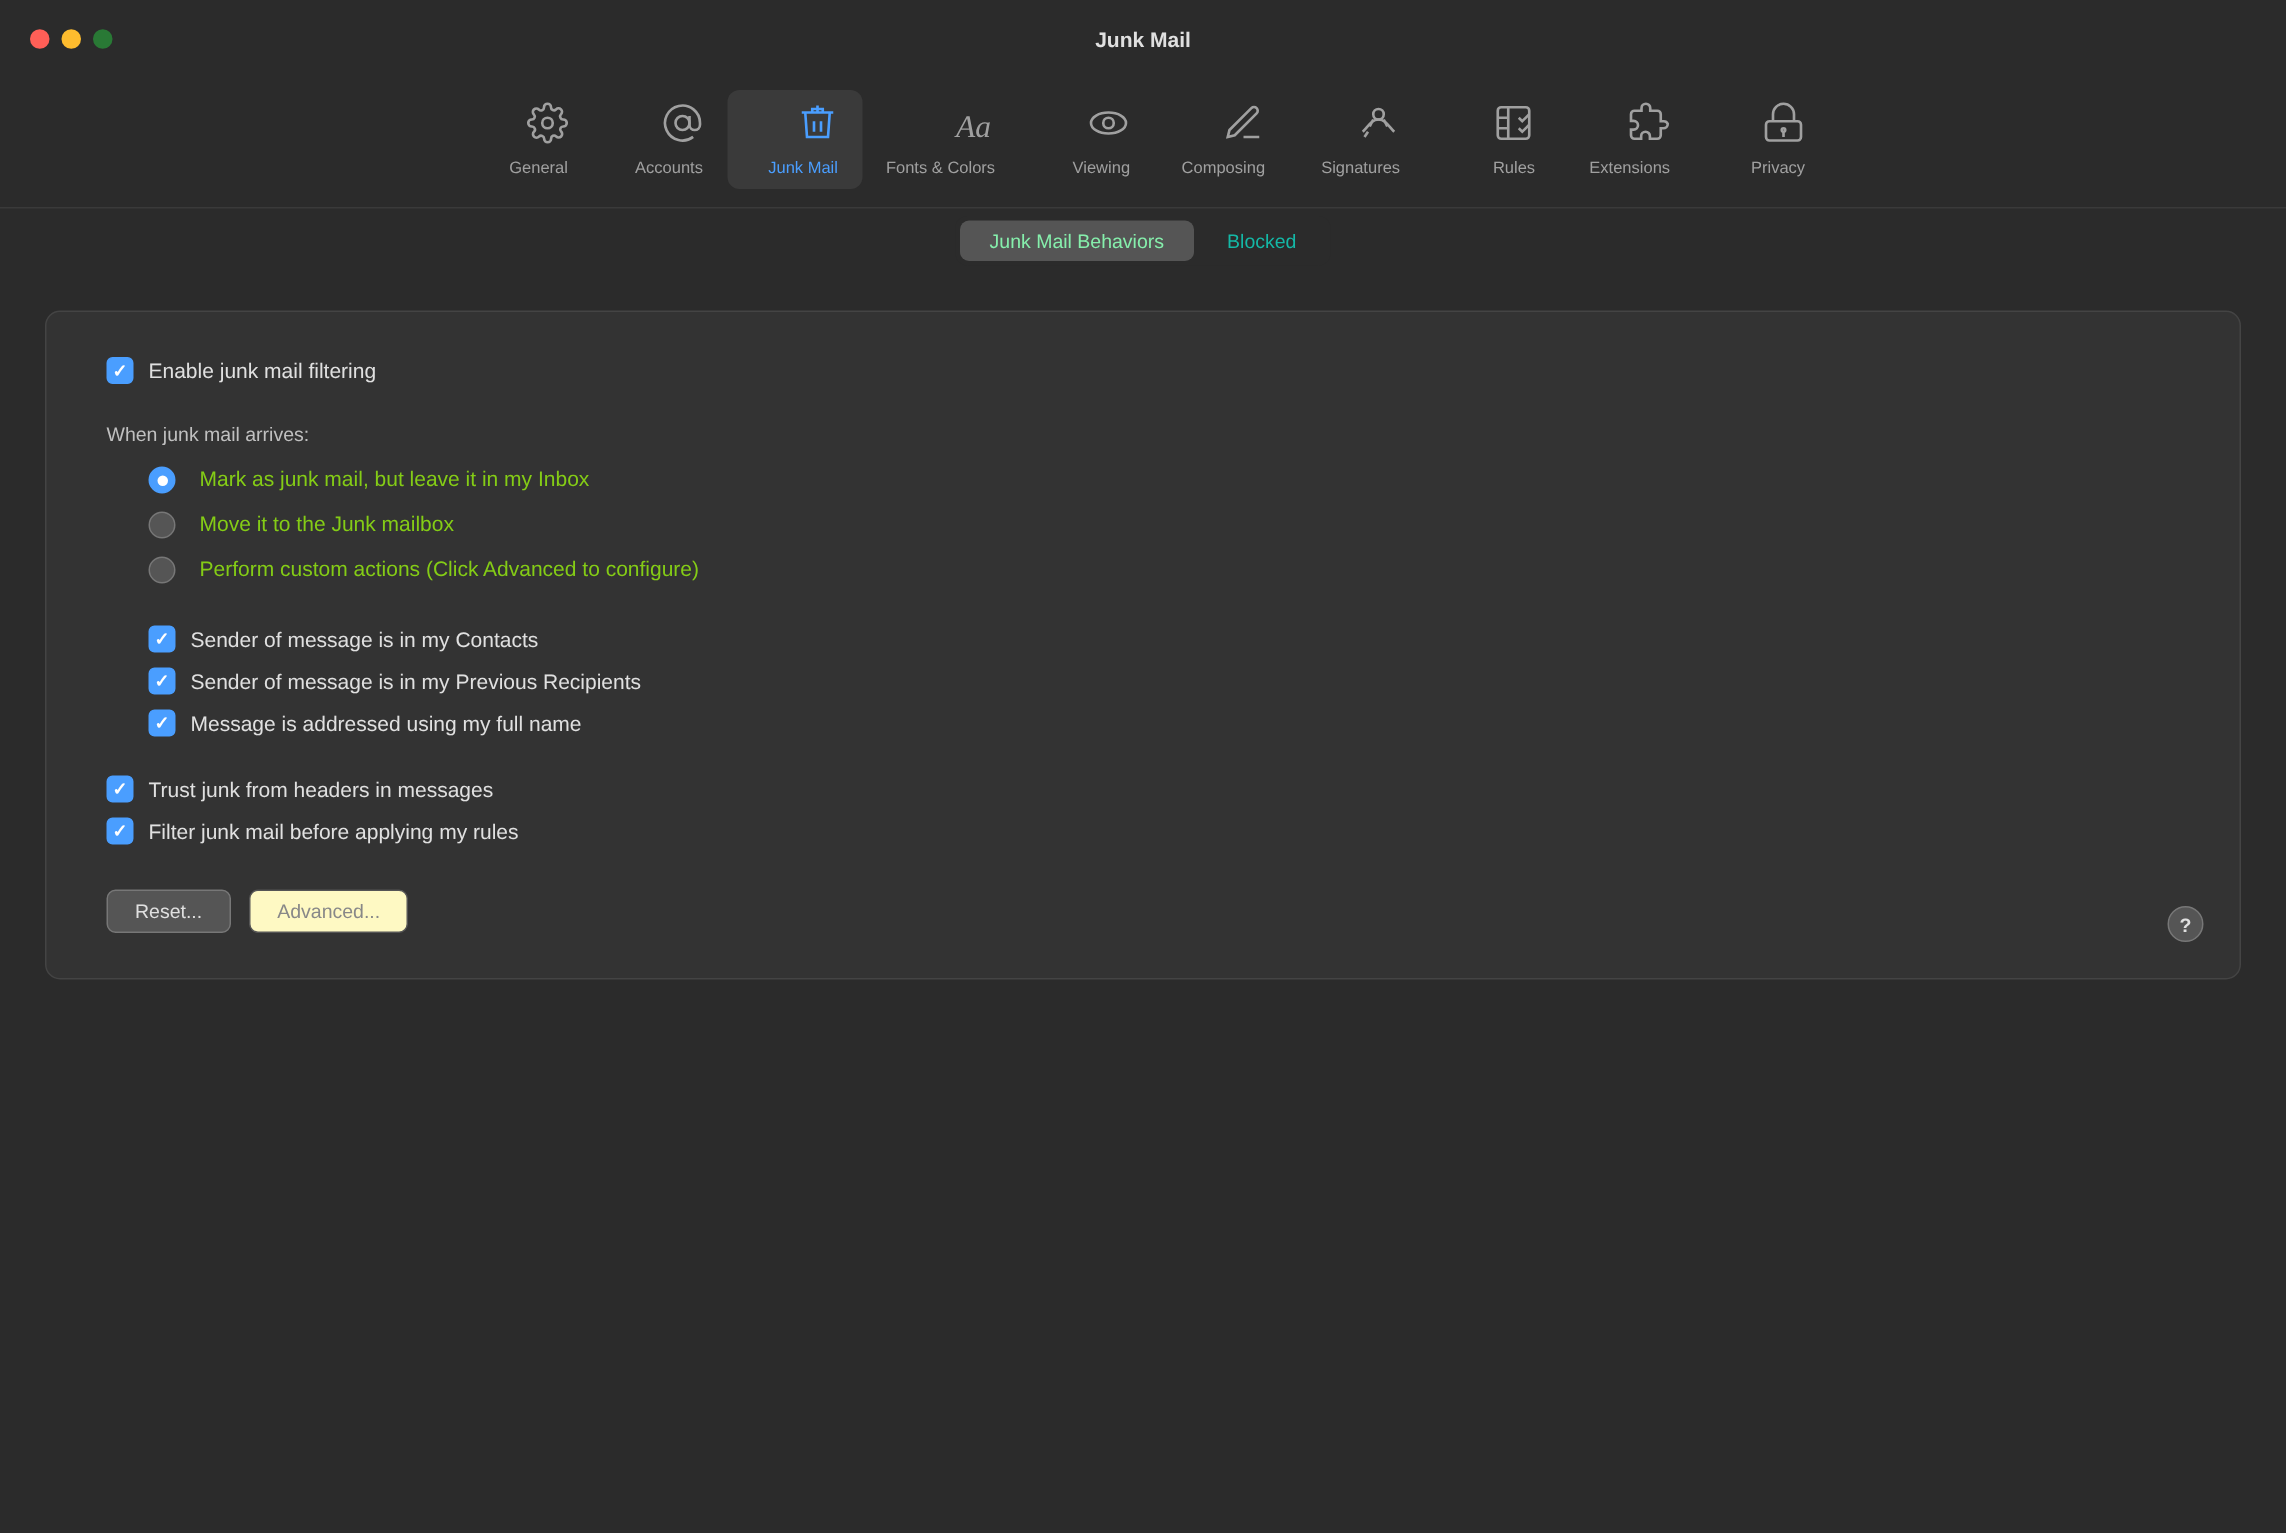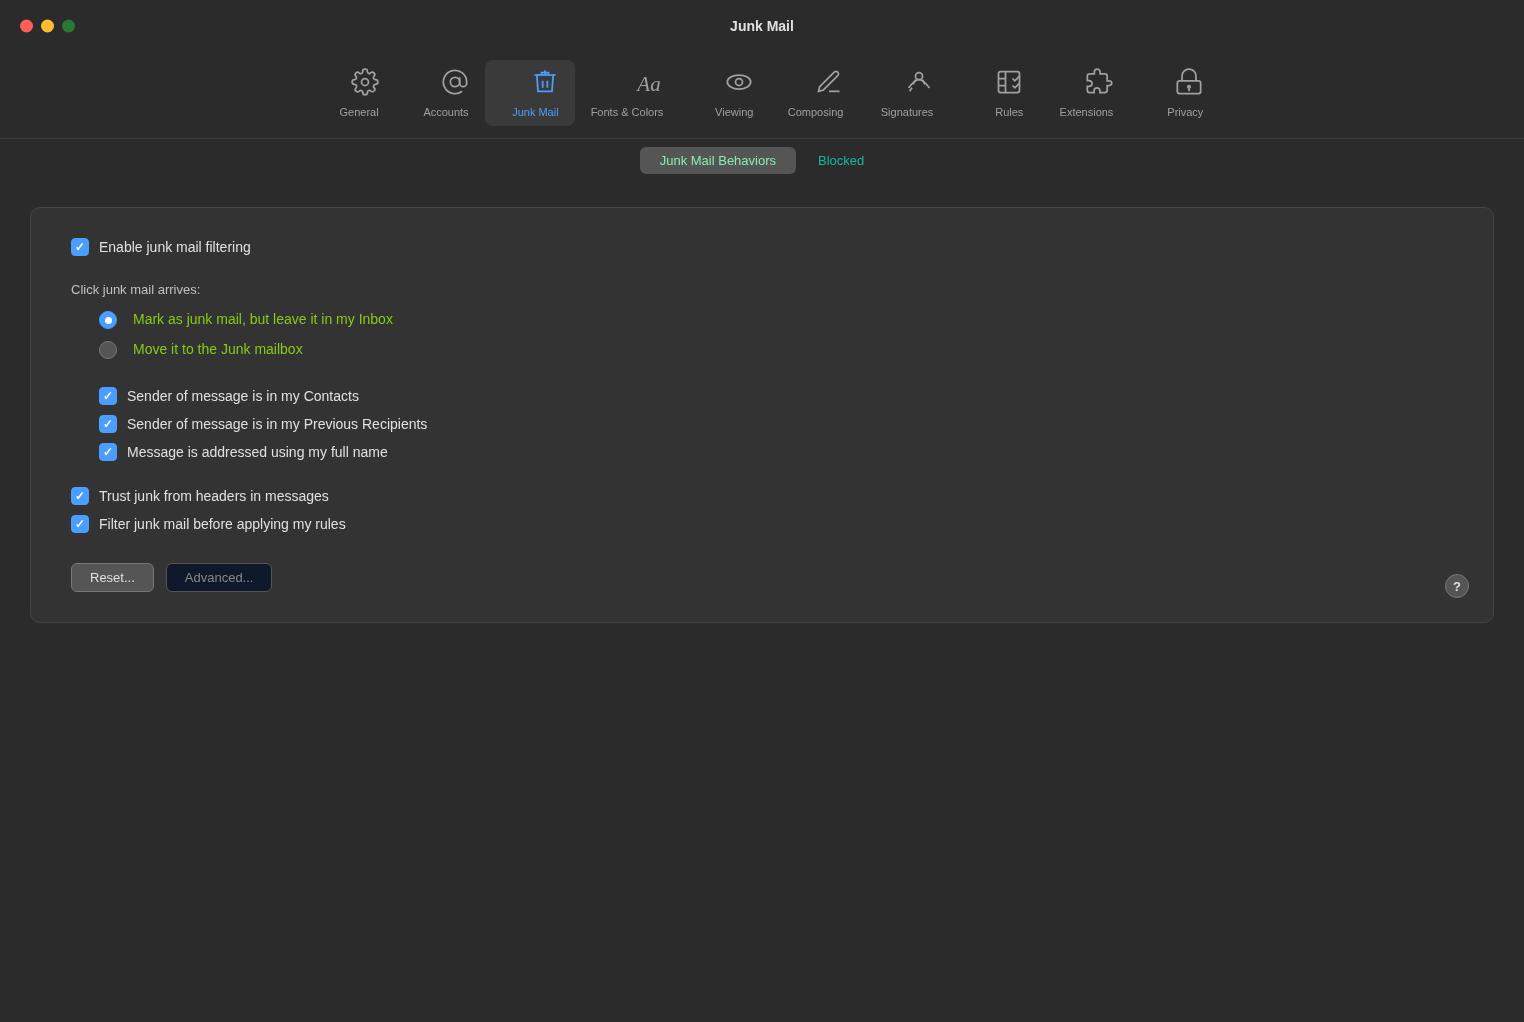--- a/index.html
+++ b/index.html
@@ -238,21 +238,21 @@
       border: 1px solid #666;
     }
 
     .btn-secondary {
       background: #555555;
       color: #e0e0e0;
       border-color: #777;
     }
 
     .btn-disabled {
-      background: #0f172a;
+      background: #fef9c3;
       color: #888;
       border-color: #555;
       cursor: default;
     }
 
     .help-btn {
       position: absolute;
       bottom: 24px;
       right: 24px;
       width: 24px;
@@ -412,32 +412,36 @@
 
     <div class="checkbox-row">
       <div class="checkbox checked">
         <span class="checkmark">✓</span>
       </div>
       <span>Enable junk mail filtering</span>
     </div>
 
     <div style="height: 16px;"></div>
 
-    <div class="section-label">Click junk mail arrives:</div>
+    <div class="section-label">When junk mail arrives:</div>
 
     <div class="radio-row">
       <div class="radio checked"></div>
       <span>Mark as junk mail, but leave it in my Inbox</span>
     </div>
 
     <div class="radio-row">
       <div class="radio unchecked"></div>
       <span>Move it to the Junk mailbox</span>
     </div>
 
+    <div class="radio-row">
+      <div class="radio unchecked"></div>
+      <span>Perform custom actions (Click Advanced to configure)</span>
+    </div>
 
     <div style="height: 16px;"></div>
 
 
     <div class="checkbox-row indented">
       <div class="checkbox checked">
         <span class="checkmark">✓</span>
       </div>
       <span>Sender of message is in my Contacts</span>
     </div>

